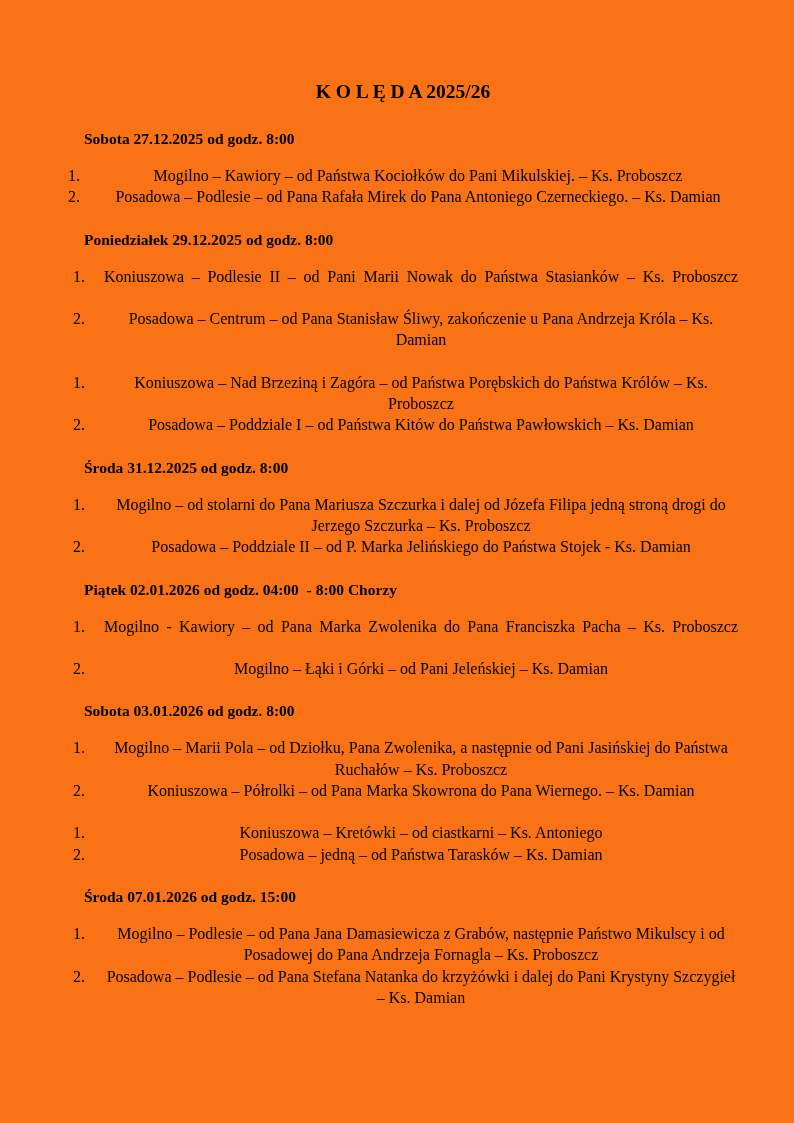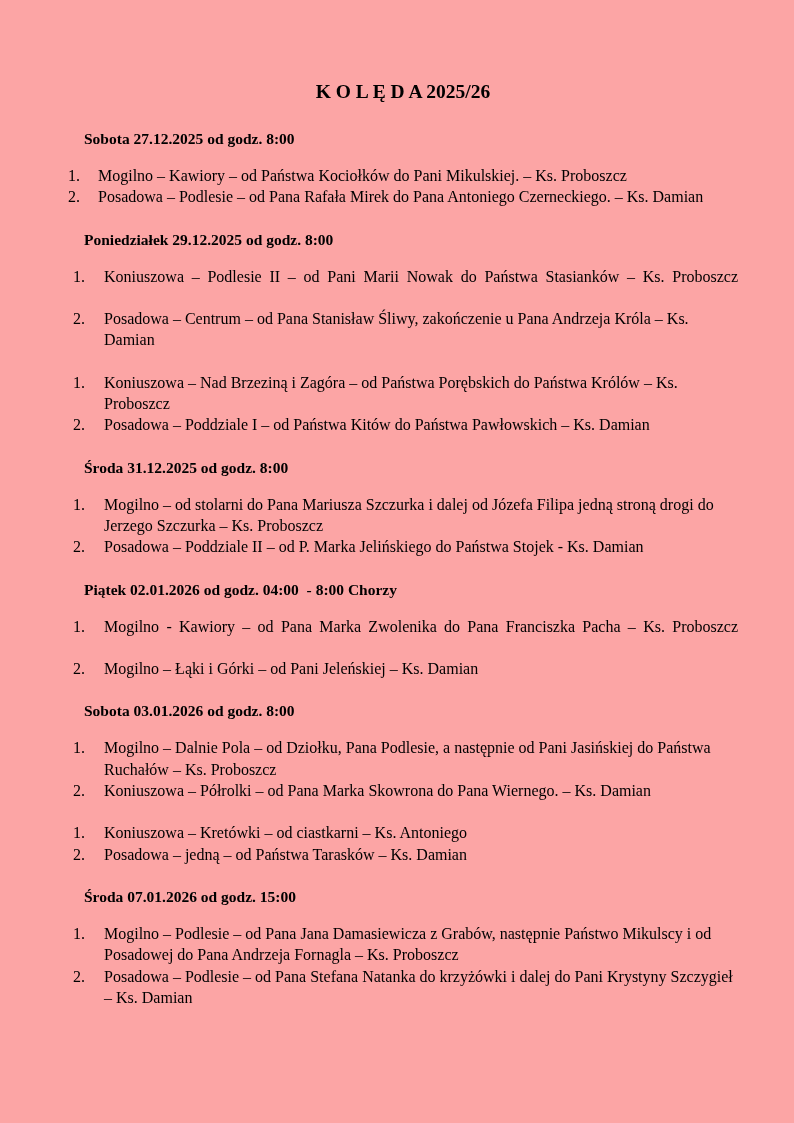--- a/index.html
+++ b/index.html
@@ -15,21 +15,21 @@
     font-family: "Liberation Serif", "DejaVu Serif", serif;
     color: #000000;
     overflow: hidden;
   }
   .page {
     position: absolute;
     left: 0;
     top: 0;
     width: 794px;
     height: 1123px;
-    background: #fca5a5;
+    background: #f97316;
   }
   .content {
     position: absolute;
     left: 68px;
     top: 68px;
     width: 670px;
   }
 
   .doc-title {
     text-align: center;
@@ -98,21 +98,21 @@
   .item.justify .txt {
     text-align: justify;
     text-justify: inter-word;
   }
   .item.justify .txt::after {
     content: "";
     display: inline-block;
     width: 100%;
   }
   .item.left .txt {
-    text-align: left;
+    text-align: center;
   }
 </style>
 </head>
 <body>
 
 <div class="page">
   <div class="content">
 
     <h1 class="doc-title">K O L Ę D A 2025/26</h1>
 
@@ -179,21 +179,21 @@
               <span class="num">2.</span>
               <span class="txt">Mogilno – Łąki i Górki – od Pani Jeleńskiej – Ks. Damian</span>
             </div>
           </div>
         </div>
         <div class="section indented">
           <div class="section-header">Sobota 03.01.2026 od godz. 8:00</div>
           <div class="items">
             <div class="item left">
               <span class="num">1.</span>
-              <span class="txt">Mogilno – Dalnie Pola – od Dziołku, Pana Podlesie, a następnie od Pani Jasińskiej do Państwa Ruchałów – Ks. Proboszcz</span>
+              <span class="txt">Mogilno – Marii Pola – od Dziołku, Pana Zwolenika, a następnie od Pani Jasińskiej do Państwa Ruchałów – Ks. Proboszcz</span>
             </div>
             <div class="item left">
               <span class="num">2.</span>
               <span class="txt"> Koniuszowa – Półrolki – od Pana Marka Skowrona do Pana Wiernego. – Ks. Damian</span>
             </div>
           </div>
         </div>
         <div class="section indented">
           <div class="items">
             <div class="item left">

